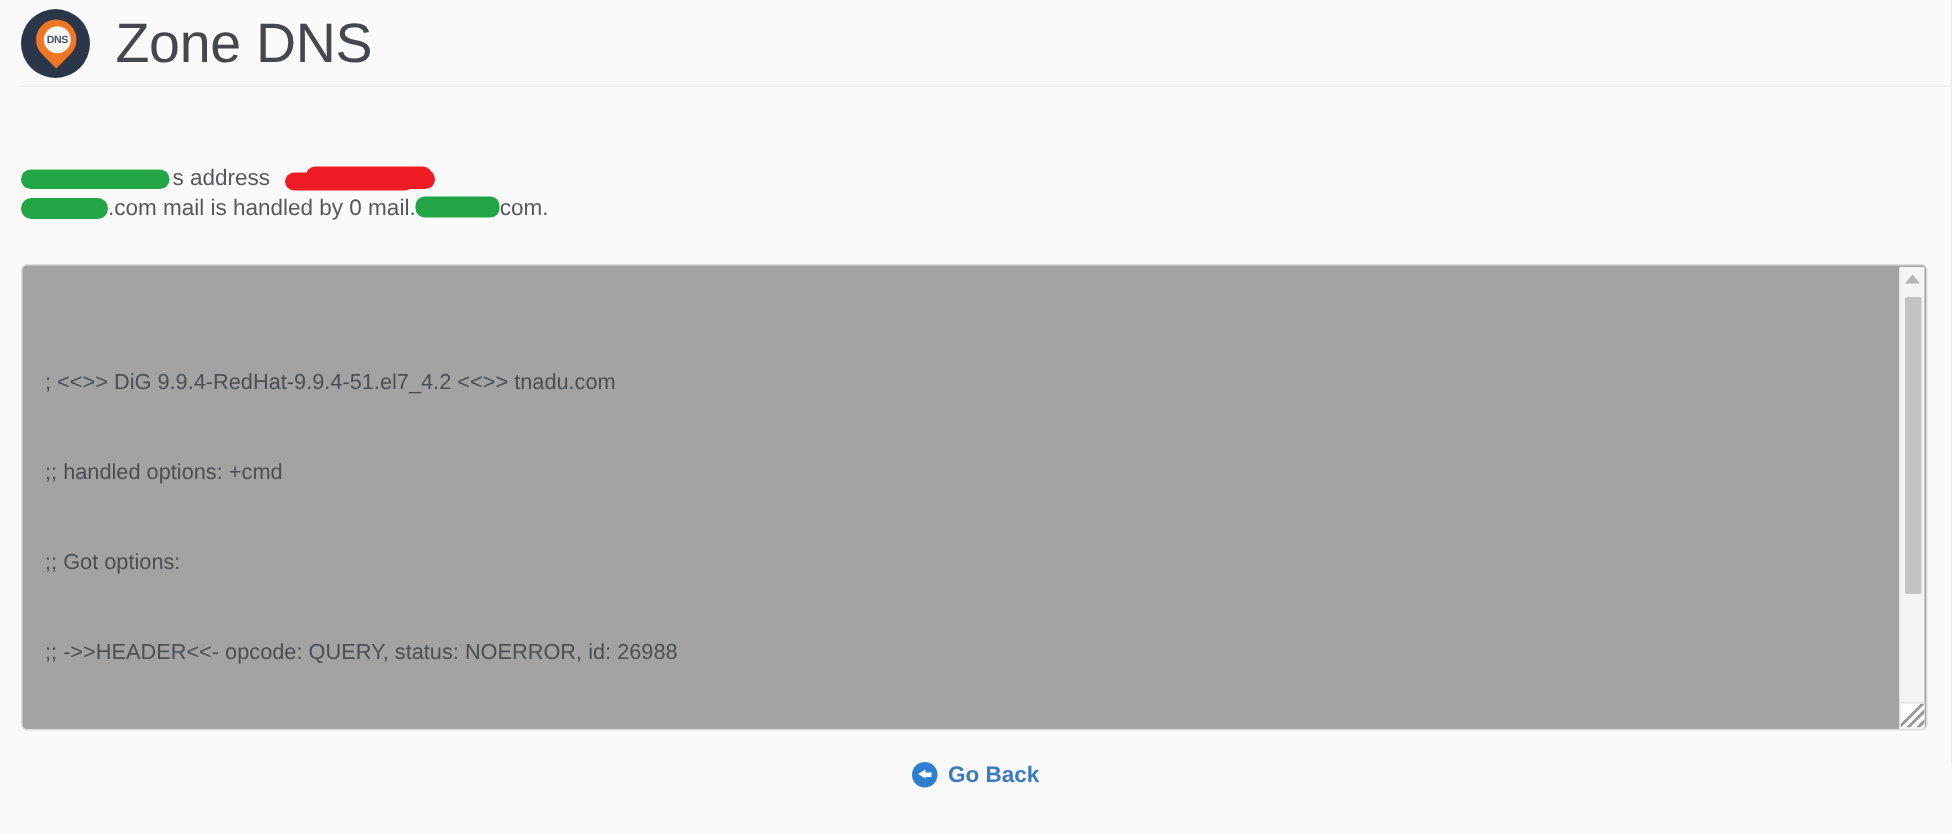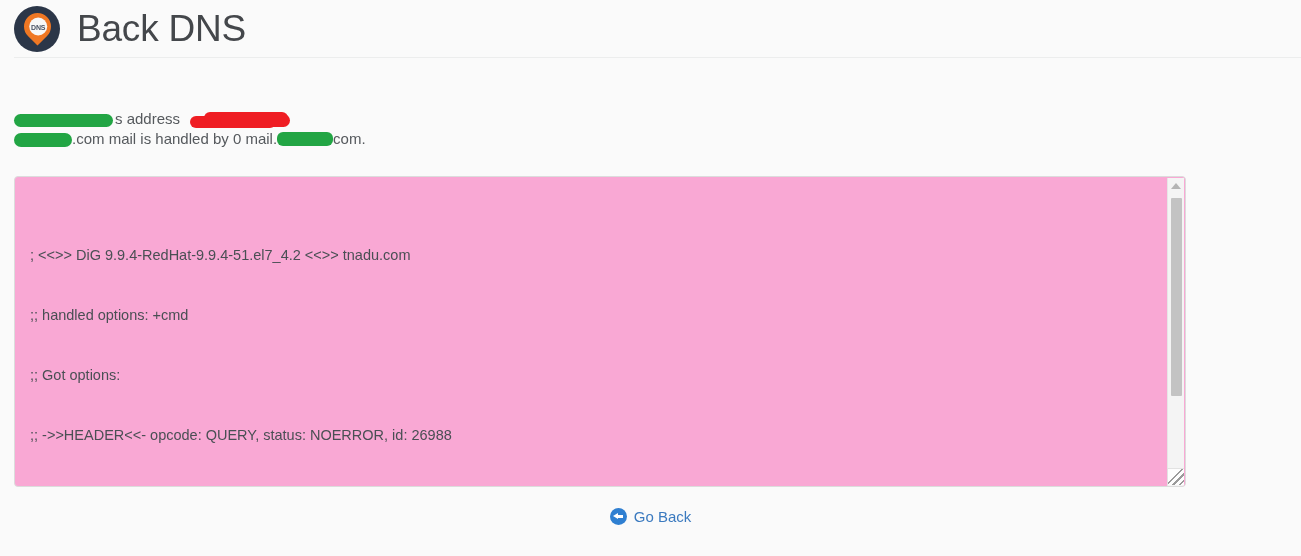--- a/index.html
+++ b/index.html
@@ -128,23 +128,23 @@
     font-weight: normal;
     color: #44474b;
     line-height: 1.1;
   }
 
   
   .zone-box {
     position: absolute;
     left: 14px;
     top: 176px;
-    width: 1172px;
+    width: 1271px;
     height: 311px;
-    background: #f9a8d4;
+    background: #a3a3a3;
     border: 1px solid #dcdcdc;
     border-radius: 4px;
     box-sizing: border-box;
     overflow: hidden;
   }
   .zone-text {
     position: absolute;
     left: 15px;
     top: 8px;
     right: 26px;
@@ -218,20 +218,21 @@
 
   
   .go-back-wrap {
     position: absolute;
     left: 0;
     right: 0;
     top: 508px;
     display: flex;
     align-items: center;
     justify-content: center;
+    font-weight: bold;
   }
   .go-back {
     display: inline-flex;
     align-items: center;
     gap: 7px;
     color: #3b7abf;
     font-size: 15px;
     text-decoration: none;
     cursor: pointer;
   }
@@ -271,21 +272,21 @@
 <div class="page">
 
   <div class="header">
     <div class="logo">
       <div class="pin">
         <div class="pin-hole">
           <span>DNS</span>
         </div>
       </div>
     </div>
-    <div class="app-title">Back DNS</div>
+    <div class="app-title">Zone DNS</div>
   </div>
   <div class="header-divider"></div>
 
   <div class="summary">
 
     <div class="line">
       <span class="redact redact-green" style="width:99px;height:13px;border-radius:7px;margin-right:2px;"></span><span>s address</span>
       <span class="redact" style="width:100px;height:16px;margin-left:6px;">
         <span class="blob redact-red" style="left:0;top:4px;width:86px;height:12px;"></span>
         <span class="blob redact-red" style="left:14px;top:0px;width:84px;height:12px;"></span>

